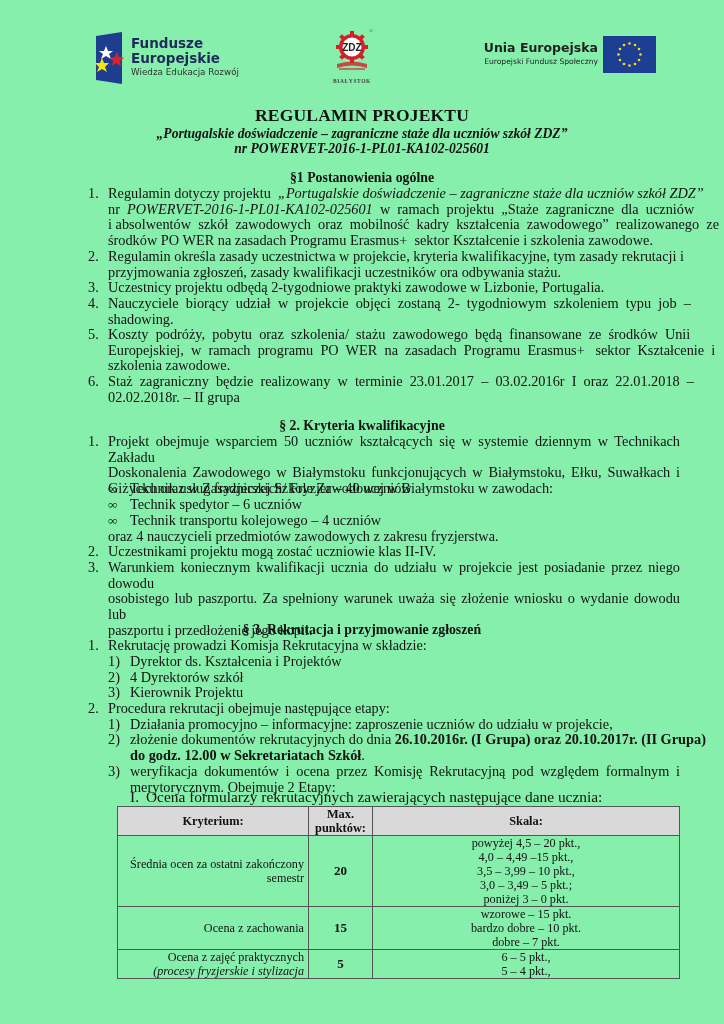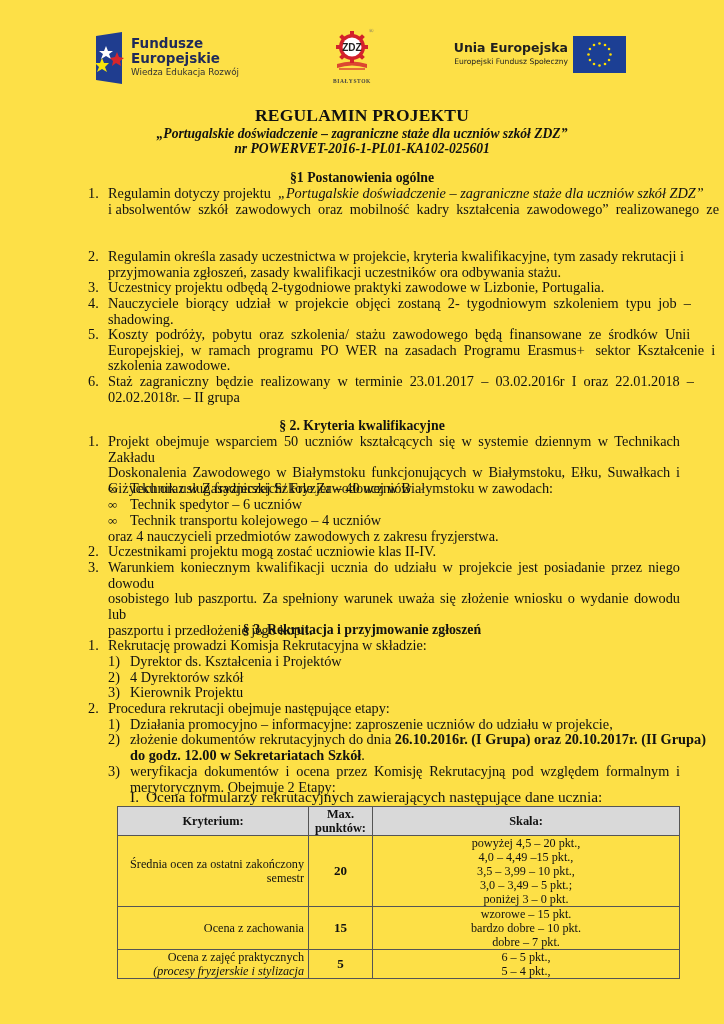--- a/index.html
+++ b/index.html
@@ -1,33 +1,33 @@
 <!DOCTYPE html>
 <html><head>
 <meta charset="utf-8">
 <style>
   html, body { margin:0; padding:0; background:#ffffff; }
   body { width:724px; height:1024px; position:relative; overflow:hidden; font-family:"Liberation Serif", serif; color:#111; }
-  .page { position:absolute; left:0; top:0; width:724px; height:1024px; background:#fde047; }
+  .page { position:absolute; left:0; top:0; width:724px; height:1024px; background:#86efac; }
 
   
   .logos { position:absolute; top:28px; left:0; width:724px; height:64px; }
   .logo-fe { position:absolute; left:94px; top:2px; width:170px; height:58px; }
   .fe-flag { position:absolute; left:0; top:2px; width:30px; height:52px; }
   .fe-text { position:absolute; left:37px; top:6px; font-family:"DejaVu Sans", sans-serif; color:#1f2a5a; }
   .fe-t1 { font-size:13.5px; font-weight:bold; line-height:15px; display:block; }
   .fe-t2 { font-size:13.5px; font-weight:bold; line-height:15px; display:block; }
   .fe-t3 { font-size:8.8px; line-height:13px; display:block; color:#333; }
 
   .logo-zdz { position:absolute; left:331px; top:0; width:42px; height:62px; }
   .zdz-mark { position:absolute; left:2px; top:2px; width:38px; height:42px; }
   .zdz-city { position:absolute; left:0; top:50px; width:42px; text-align:center; font-size:5.5px; font-weight:bold; letter-spacing:0.6px; color:#444; }
   .zdz-reg { position:absolute; left:38px; top:0; font-size:6px; color:#666; }
 
-  .logo-ue { position:absolute; left:458px; top:8px; width:176px; height:50px; }
+  .logo-ue { position:absolute; left:488px; top:8px; width:176px; height:50px; }
   .ue-text { position:absolute; right:66px; top:4px; text-align:right; font-family:"DejaVu Sans", sans-serif; white-space:nowrap; }
   .ue-t1 { font-size:12.5px; font-weight:bold; color:#1f1f1f; display:block; line-height:16px; }
   .ue-t2 { font-size:7.6px; color:#222; display:block; line-height:12px; }
   .ue-flag { position:absolute; right:8px; top:0; width:53px; height:37px; background:#1c3f94; }
 
   
   .title { position:absolute; top:105px; left:0; width:724px; text-align:center; font-weight:bold; font-size:17.5px; letter-spacing:0.2px; }
   .subtitle { position:absolute; left:0; width:724px; text-align:center; font-weight:bold; font-style:italic; font-size:13.6px; }
   .sub1 { top:126px; }
   .sub2 { top:141px; }
@@ -132,21 +132,23 @@
   <div class="title">REGULAMIN PROJEKTU</div>
   <div class="subtitle sub1">„Portugalskie doświadczenie – zagraniczne staże dla uczniów szkół ZDZ”</div>
   <div class="subtitle sub2">nr POWERVET-2016-1-PL01-KA102-025601</div>
 
   <div class="sec-head" style="top:170px;">§1 Postanowienia ogólne</div>
   <div class="body" id="sec1">
       <div class="li" style="top: 186px;">
         <span class="num">1.</span>
         <div class="txt">
           <span class="jl"><span style="white-space: pre;">Regulamin dotyczy projektu  </span><i style="white-space: pre;">„Portugalskie doświadczenie – zagraniczne staże dla uczniów szkół ZDZ”</i></span>
+          <span class="jl"><span style="white-space: pre;">nr  </span><i style="white-space: pre;">POWERVET-2016-1-PL01-KA102-025601</i><span style="white-space: pre;">  w  ramach  projektu  „Staże  zagraniczne  dla  uczniów</span></span>
           <span class="jl"><span style="white-space: pre;">i absolwentów  szkół  zawodowych  oraz  mobilność  kadry  kształcenia  zawodowego”  realizowanego  ze</span></span>
+          <span class="line"><span style="white-space: pre;">środków PO WER na zasadach Programu Erasmus+  sektor Kształcenie i szkolenia zawodowe.</span></span>
         </div>
       </div>
       <div class="li" style="top: 249px;">
         <span class="num">2.</span>
         <div class="txt">
           <span class="jl"><span style="white-space: pre;">Regulamin określa zasady uczestnictwa w projekcie, kryteria kwalifikacyjne, tym zasady rekrutacji i</span></span>
           <span class="line"><span style="white-space: pre;">przyjmowania zgłoszeń, zasady kwalifikacji uczestników ora odbywania stażu.</span></span>
         </div>
       </div>
       <div class="li" style="top: 280px;">

